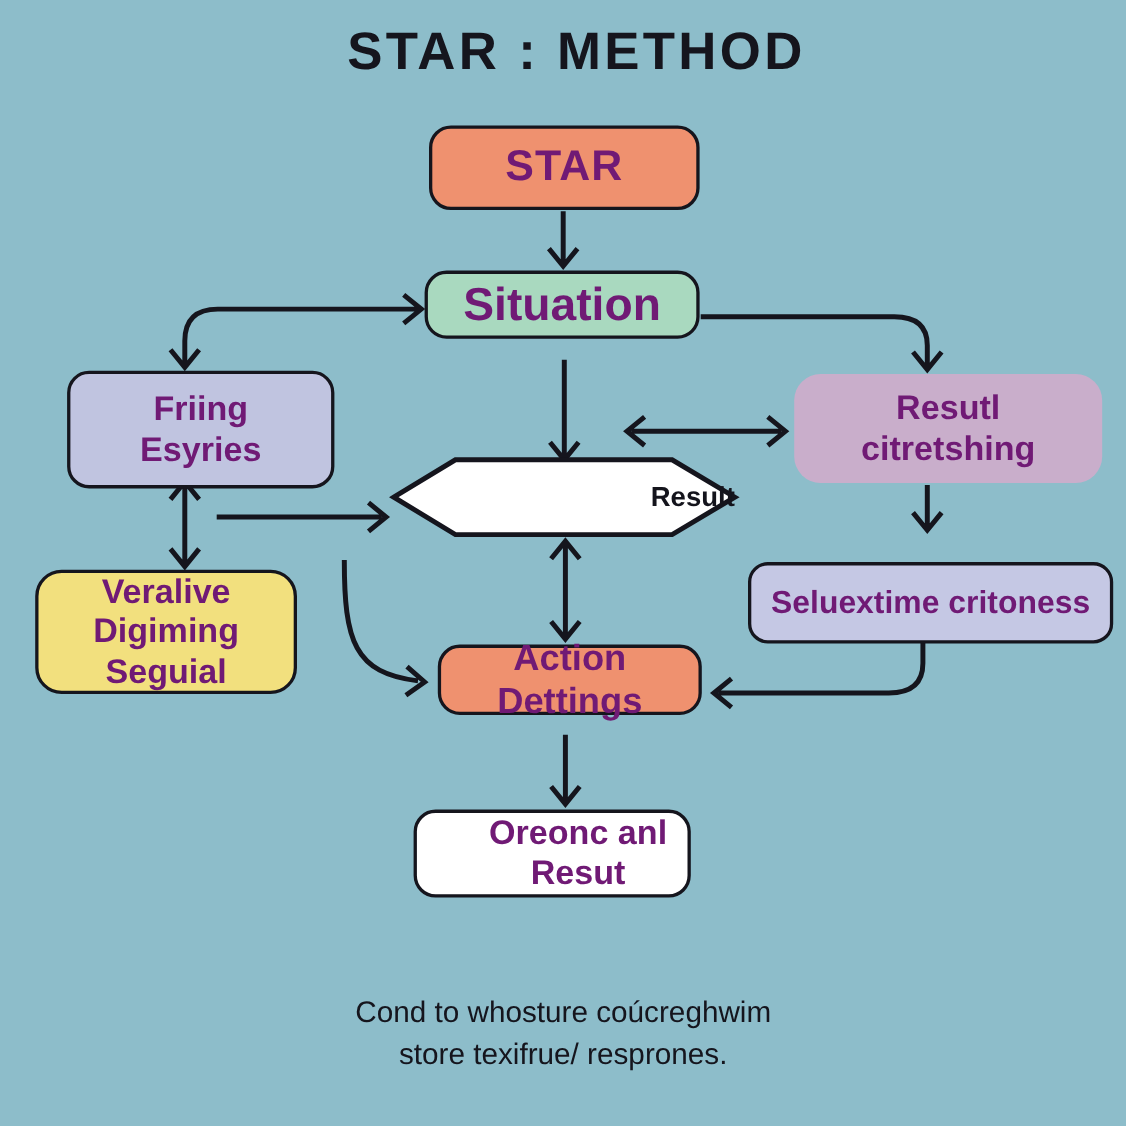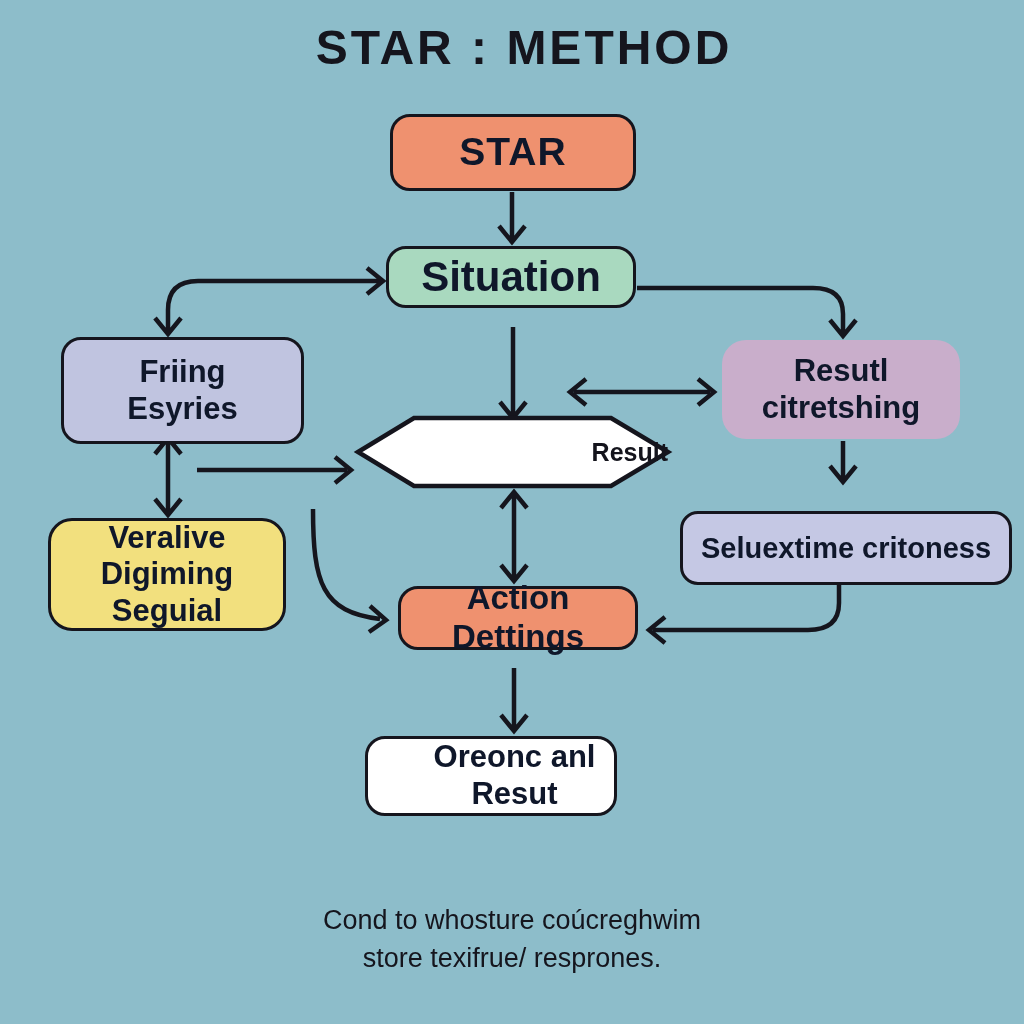--- a/index.html
+++ b/index.html
@@ -12,31 +12,31 @@
   .title{
     position:absolute;top:20px;left:12px;width:1024px;
     text-align:center;font-size:48px;font-weight:bold;
     letter-spacing:3px;color:#15151D;
   }
   svg.overlay{position:absolute;left:0;top:0;width:1024px;height:1024px;}
   svg.overlay path{fill:none;stroke:#15151D;stroke-width:4.5;stroke-linejoin:miter;}
   .node{
     position:absolute;border:3.5px solid #15151D;border-radius:20px;
     display:flex;flex-direction:column;align-items:center;justify-content:center;
-    font-weight:bold;text-align:center;color:#0f172a;box-sizing:border-box;
+    font-weight:bold;text-align:center;color:#701a75;box-sizing:border-box;
     line-height:1.18;
   }
   #star-box{left:390px;top:114px;width:246px;height:77px;background:#EF916F;font-size:39px;letter-spacing:1px;}
   #situation-box{left:386px;top:246px;width:250px;height:62px;background:#A9D9BF;font-size:42px;}
   #friing-box{left:61px;top:337px;width:243px;height:107px;background:#C0C4E0;font-size:31px;}
-  #resutl-box{left:722px;top:340px;width:238px;height:99px;background:#C9AECB;font-size:31px;border:none;border-radius:24px;}
+  #resutl-box{left:722px;top:340px;width:280px;height:99px;background:#C9AECB;font-size:31px;border:none;border-radius:24px;}
   #seluextime-box{left:680px;top:487px;width:332px;height:74px;background:#C5C8E4;font-size:29px;border-radius:18px;margin-top:24px;}
-  #veralive-box{left:48px;top:518px;width:238px;height:113px;background:#F2E07E;font-size:31px;border-radius:24px;}
+  #veralive-box{left:32px;top:518px;width:238px;height:113px;background:#F2E07E;font-size:31px;border-radius:24px;}
   #action-box{left:398px;top:586px;width:240px;height:64px;background:#EF916F;font-size:33px;}
-  #oreonc-box{left:365px;top:736px;width:252px;height:80px;background:#FFFFFF;font-size:31px;padding-left:47px;}
+  #oreonc-box{left:376px;top:736px;width:252px;height:80px;background:#FFFFFF;font-size:31px;padding-left:47px;}
   #result-hex-label{
     position:absolute;left:358px;top:418px;width:310px;height:68px;
     display:flex;align-items:center;justify-content:flex-end;
     font-size:25px;font-weight:bold;color:#14141C;
   }
   .caption{
     position:absolute;left:0;top:902px;width:1024px;text-align:center;
     font-weight:normal;font-size:27px;color:#15151D;line-height:1.4;
   }
   .caption p{margin:0;}

